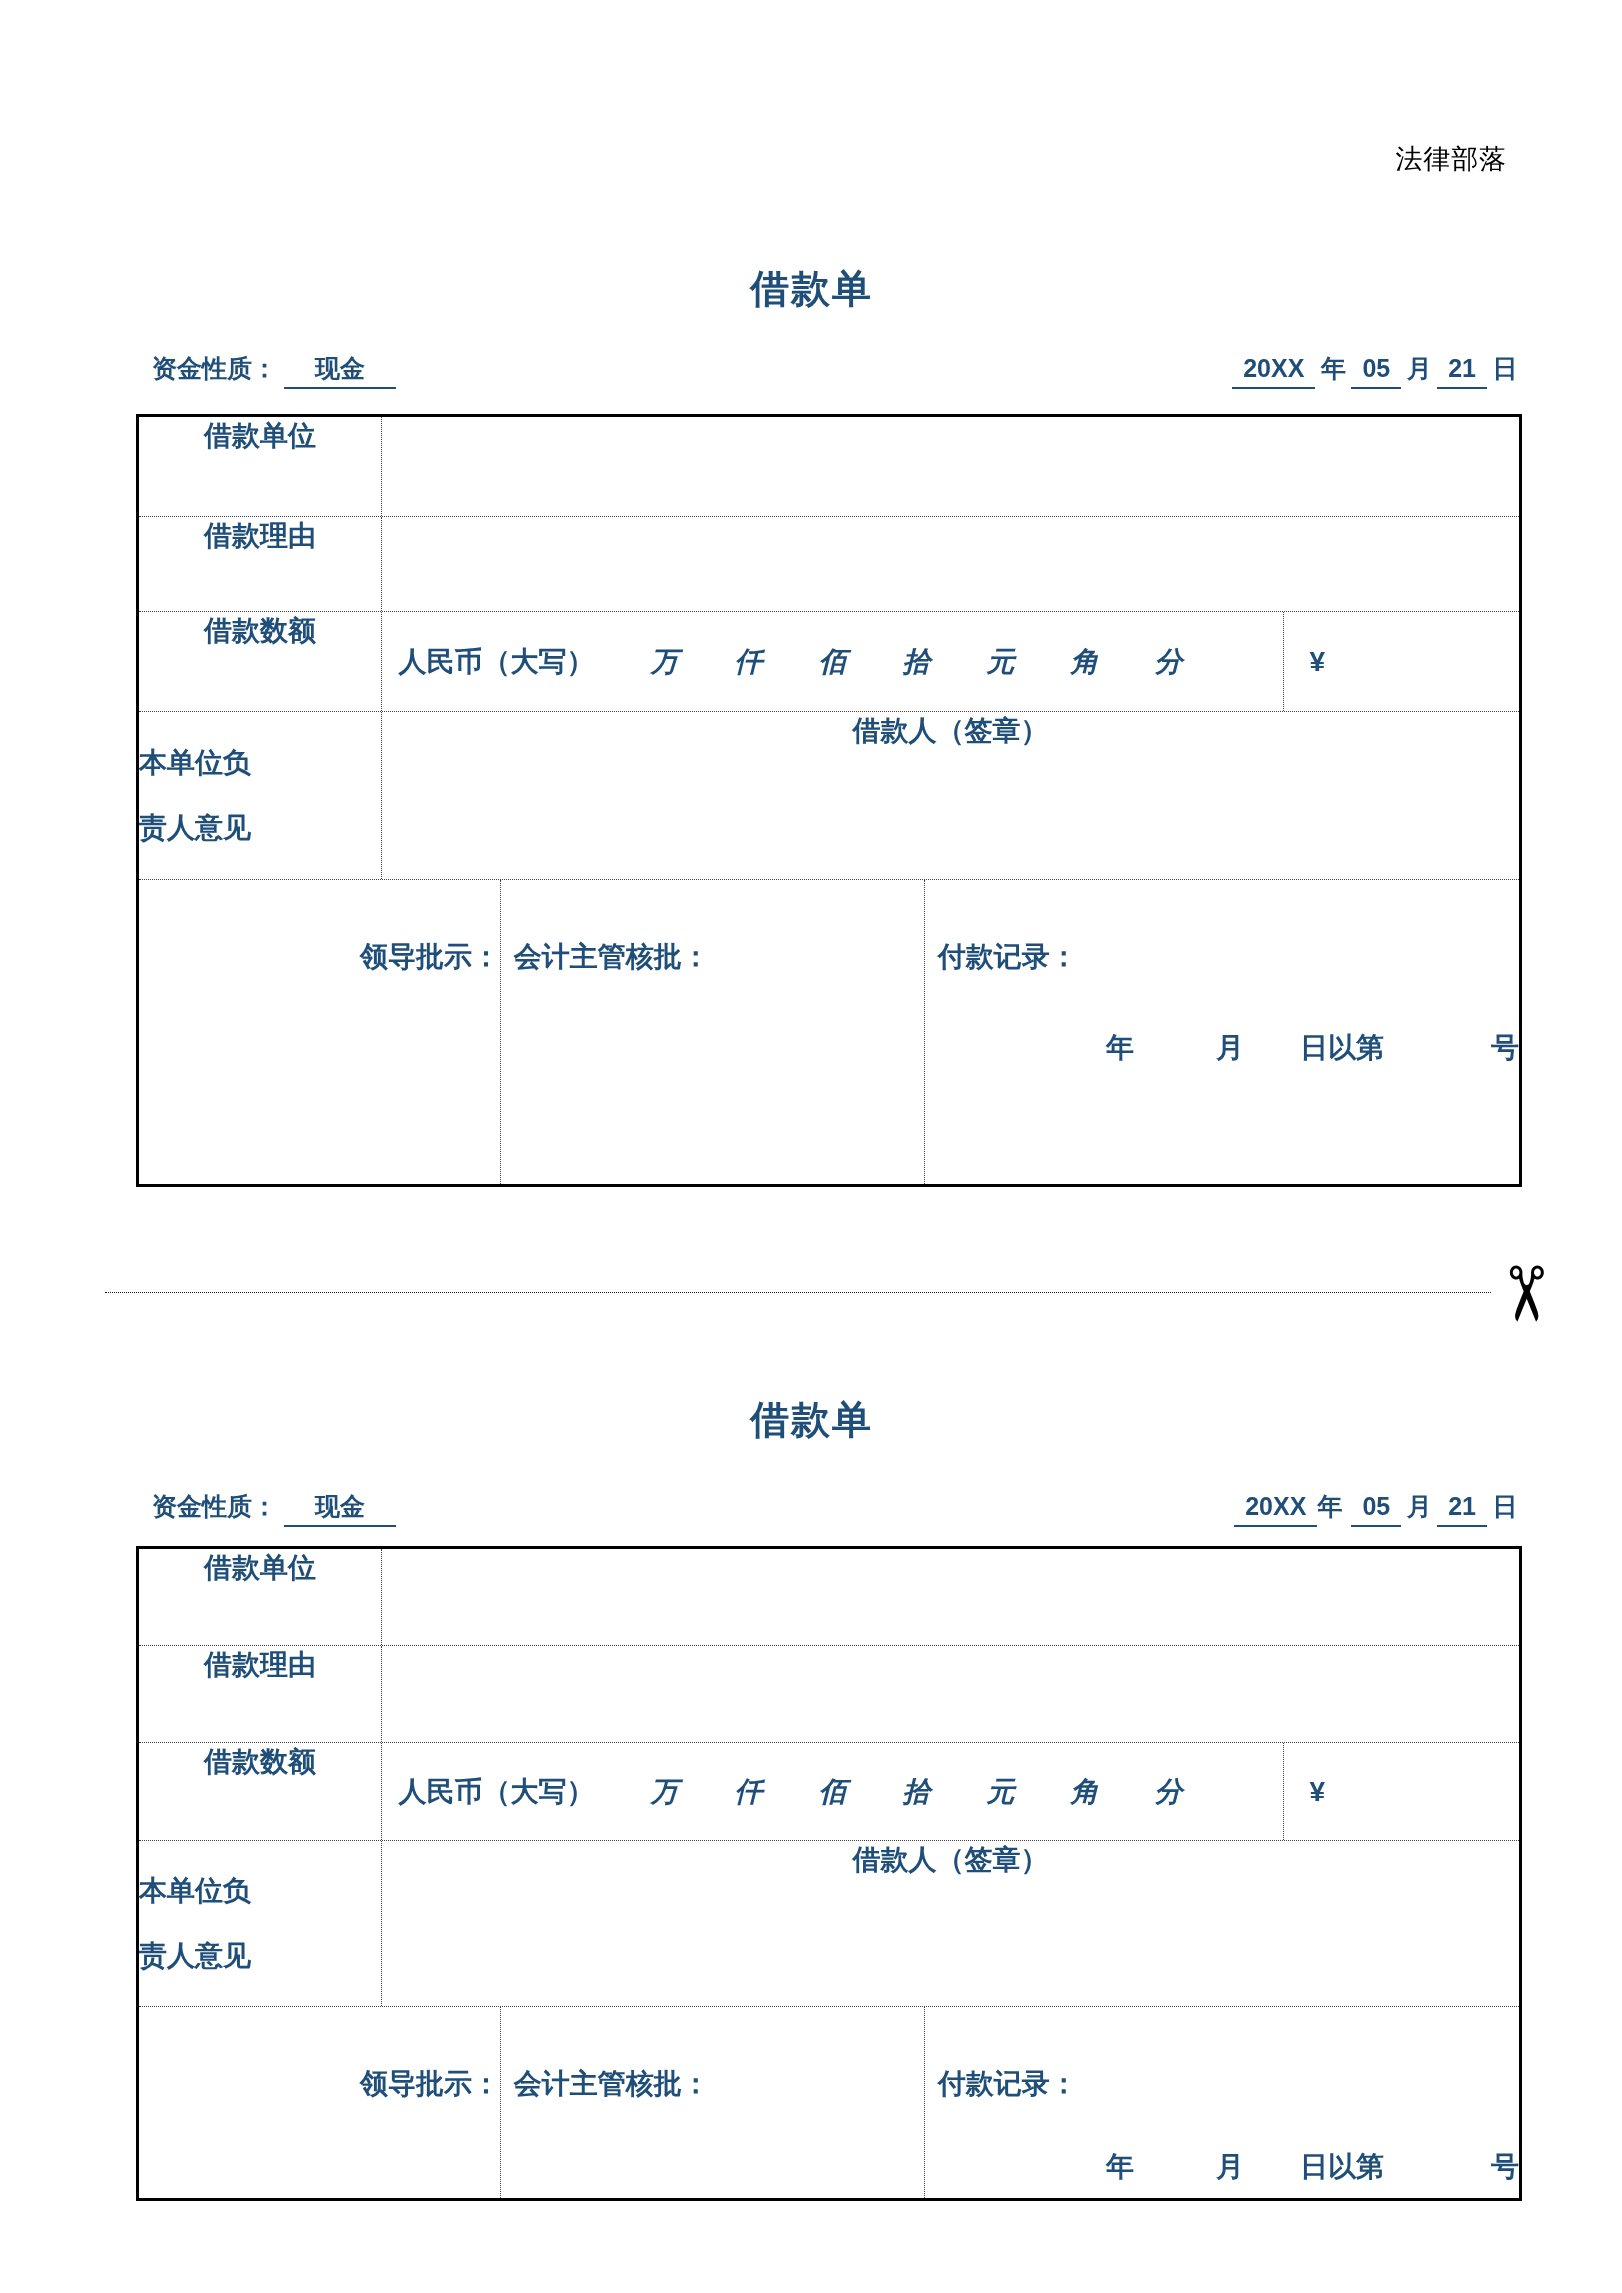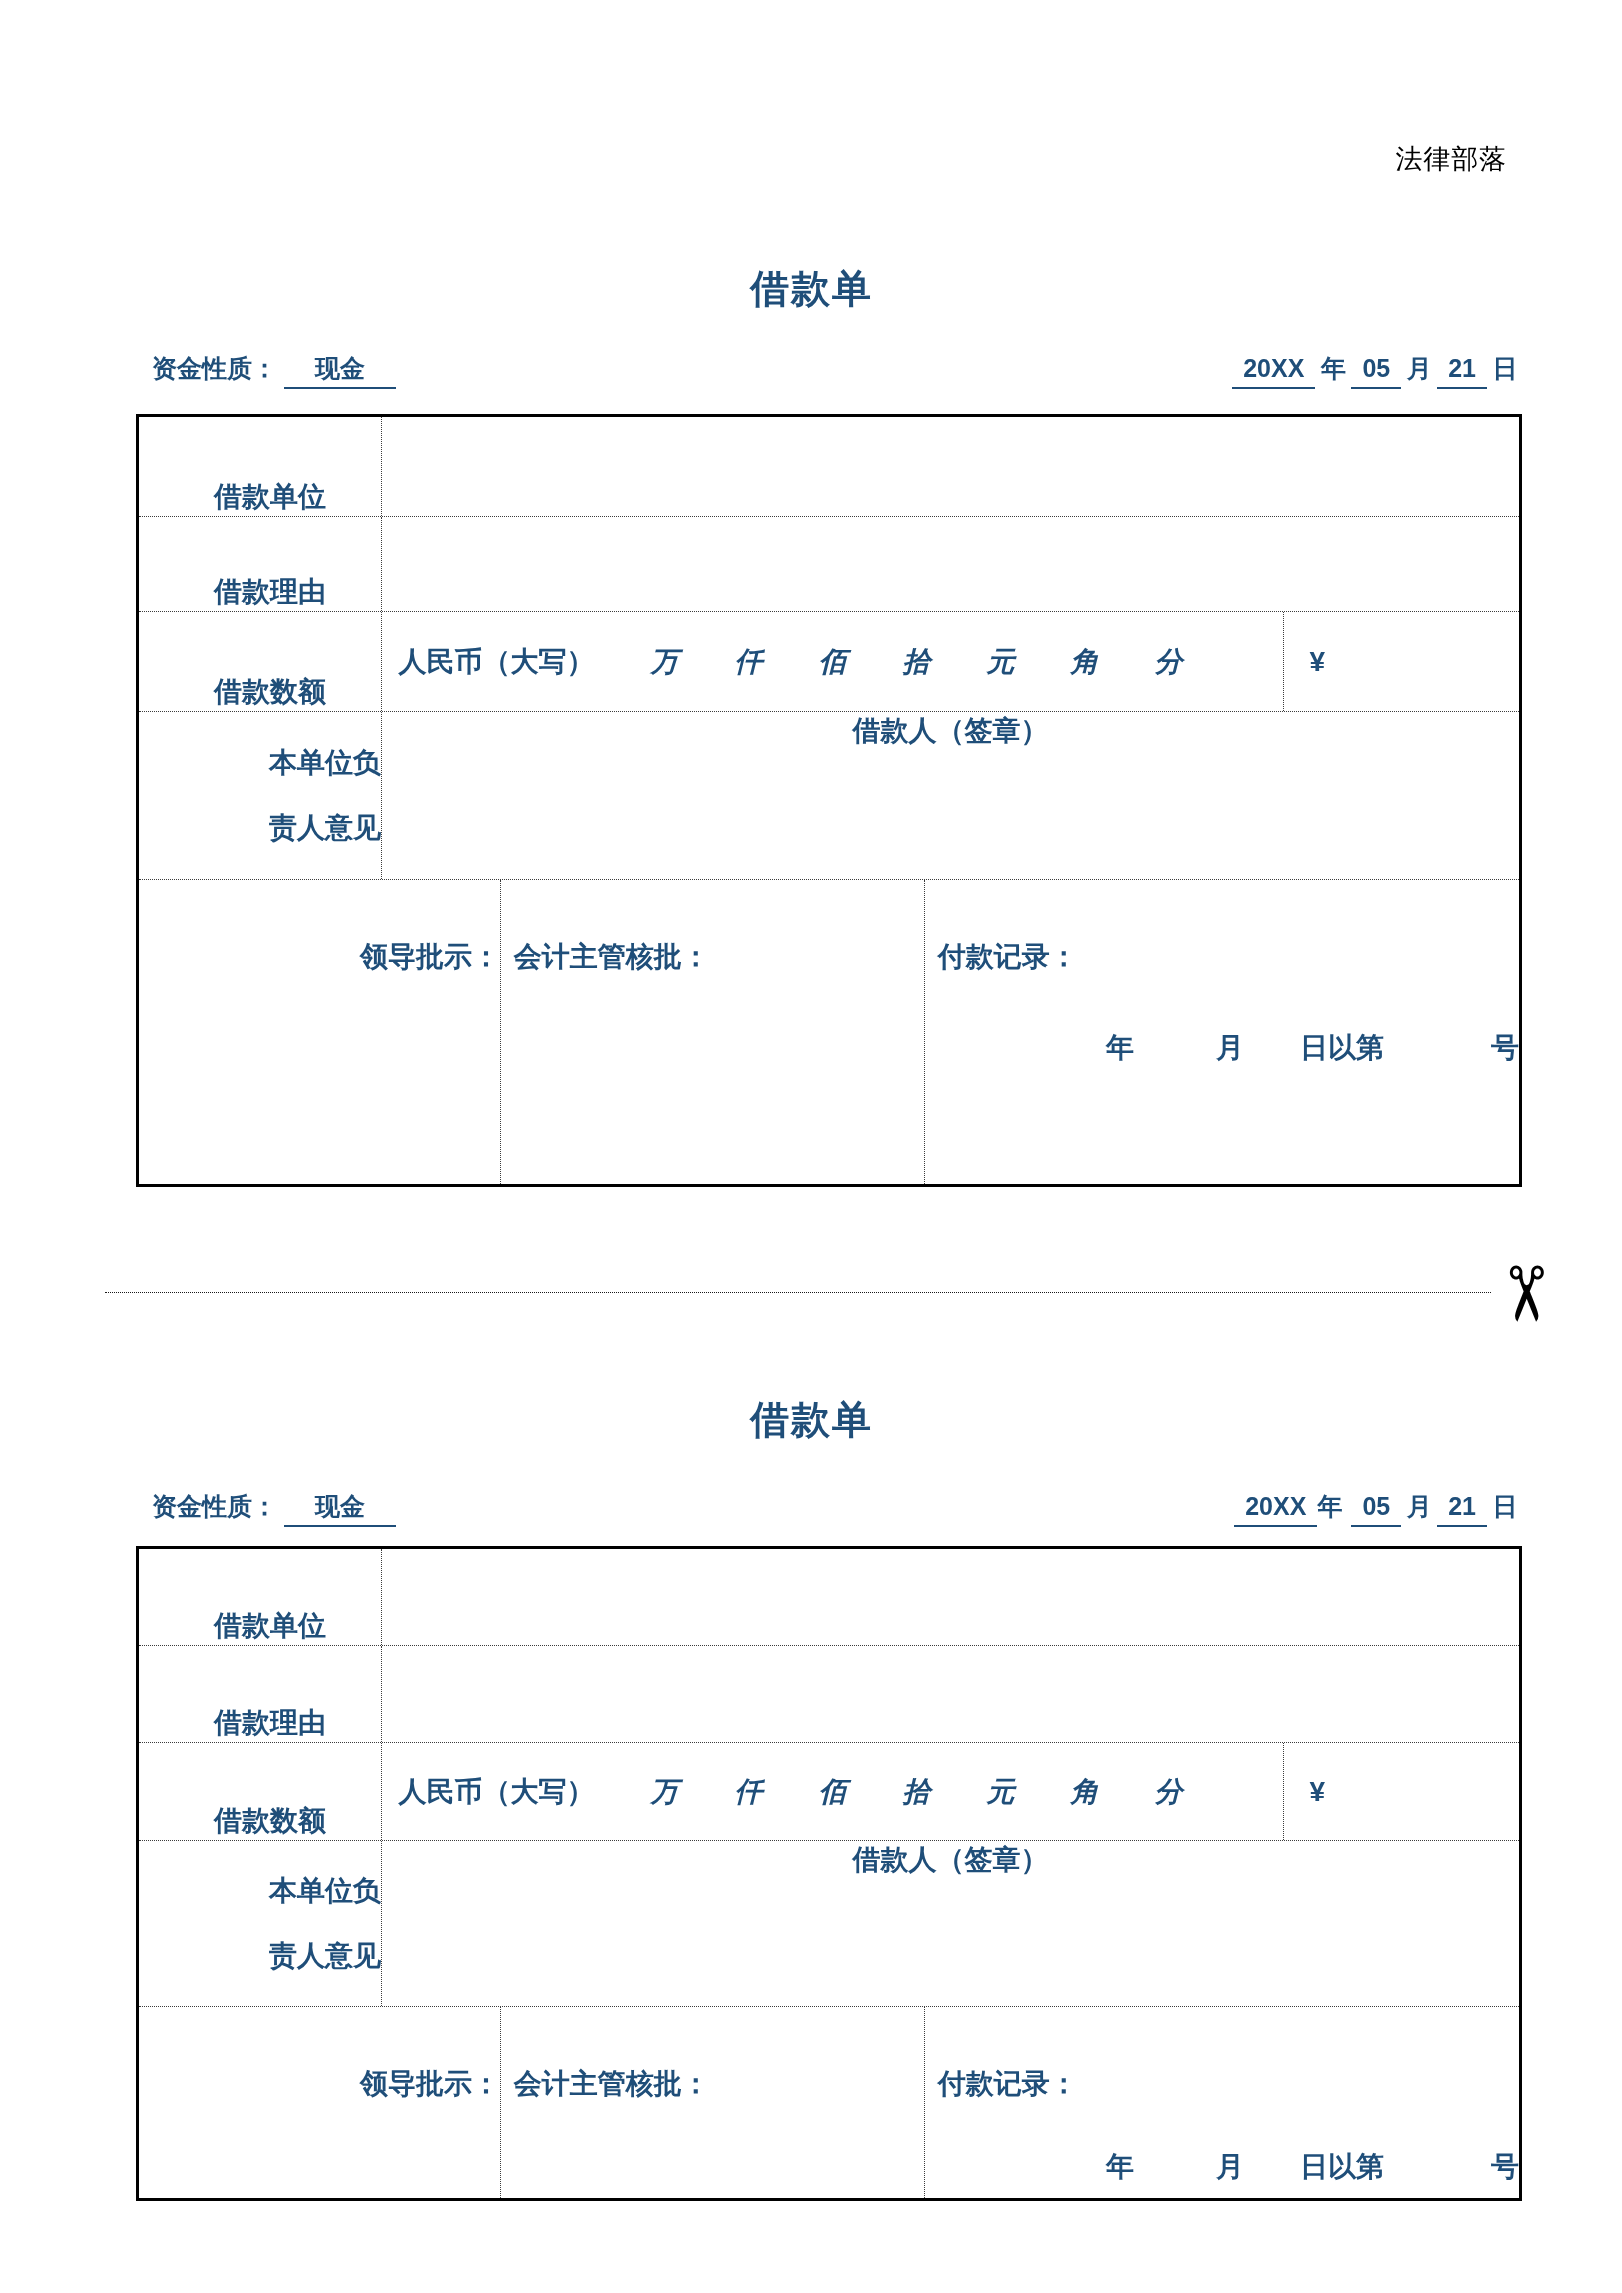--- a/index.html
+++ b/index.html
@@ -40,21 +40,21 @@
   .tbl{
     position:absolute;left:136px;width:1386px;
     border:3.6px solid #000;box-sizing:border-box;
     display:flex;flex-direction:column;
     font-size:28px;font-weight:bold;
   }
   .trow{display:flex;box-sizing:border-box;border-bottom:1.8px dotted #3c3c3c;}
   .trow:last-child{border-bottom:none;}
   .cell{box-sizing:border-box;border-right:1.8px dotted #3c3c3c;position:relative;}
   .cell:last-child{border-right:none;}
-  .cell.label{display:flex;align-items:flex-end;justify-content:center;text-align:center;padding-left:20px;}
+  .cell.label{display:flex;align-items:flex-start;justify-content:center;text-align:center;}
   .cell.grow{flex:1 1 auto;}
   .c1{flex:0 0 243px;}
   .amount-content{flex:0 0 902px;display:flex;align-items:center;padding-left:16.4px;}
   .amount-units{white-space:nowrap;font-style:italic;}
   .amount-units span{margin-left:56px;}
   .currency-cell{display:flex;align-items:center;padding-left:25.5px;}
   .resp-label{display:flex;flex-direction:column;align-items:center;justify-content:center;gap:27px;}
   .sign-cell{display:flex;align-items:flex-start;justify-content:center;}
   .fcell{padding:58px 0 0 12.7px;}
   .f1{flex:0 0 362px;text-align:right;}

